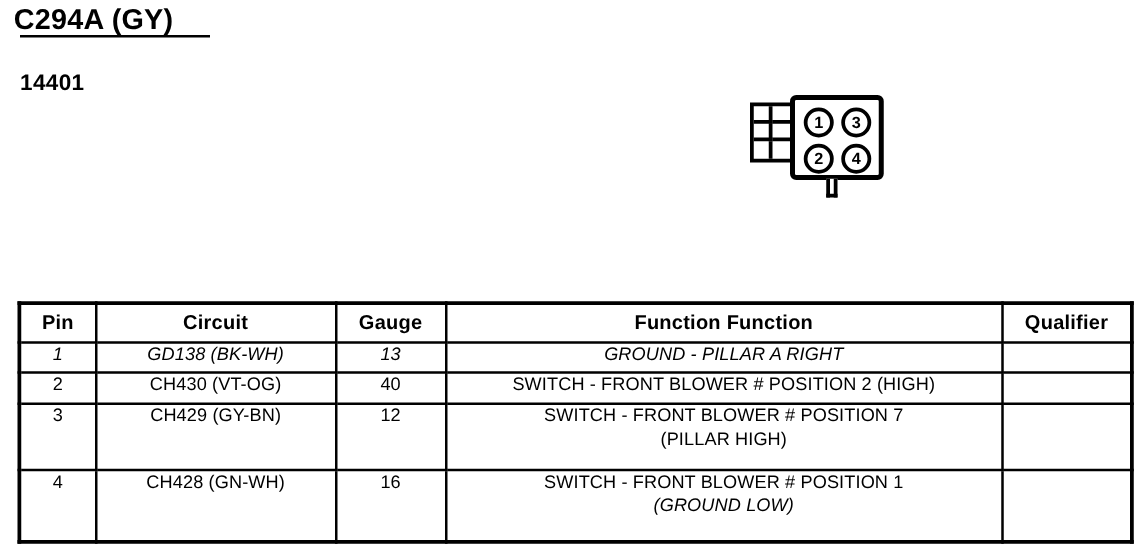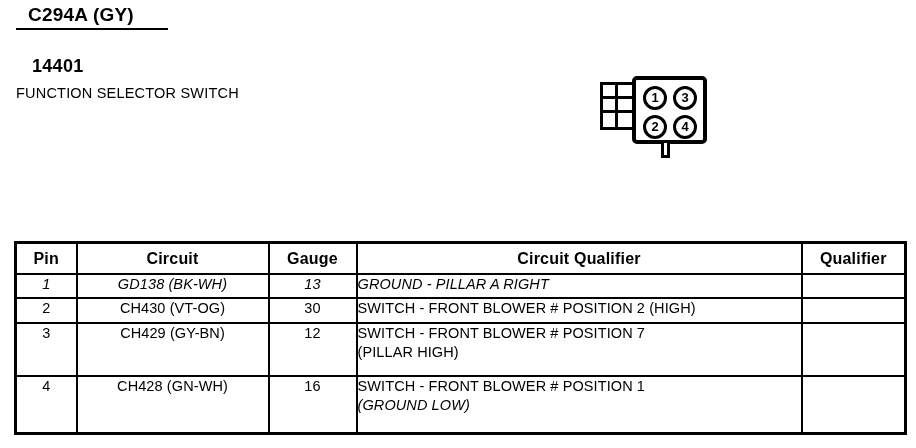--- a/index.html
+++ b/index.html
@@ -13,40 +13,40 @@
     position: relative;
     overflow: hidden;
     font-family: "Liberation Sans", sans-serif;
     color: #000000;
     -webkit-font-smoothing: none;
   }
 
   
   .connector-title {
     position: absolute;
-    left: 28px;
+    left: 11px;
     top: 4px;
-    font-size: 19px;
+    font-size: 23px;
     font-weight: bold;
     letter-spacing: 0.2px;
     line-height: 22px;
     white-space: nowrap;
   }
   .title-underline {
     position: absolute;
     left: 16px;
     top: 28px;
     width: 152px;
     height: 2px;
     background: #000;
   }
 
   .part-number {
     position: absolute;
-    left: 32px;
+    left: 16px;
     top: 56px;
     font-size: 18px;
     font-weight: bold;
     letter-spacing: 0.3px;
     line-height: 20px;
     white-space: nowrap;
   }
   .part-desc {
     position: absolute;
     left: 16px;
@@ -158,41 +158,40 @@
     letter-spacing: 0.1px;
     line-height: 19px;
   }
   .c-pin      { width: 61px; }
   .c-circuit  { width: 192px; }
   .c-gauge    { width: 88px; }
   .c-function { width: 445px; }
   .c-qualifier{ width: 104px; }
 
   .cell-center { text-align: center; }
-  .cell-left   { text-align: left; padding-left: 5px; }
+  .cell-left   { text-align: center; padding-left: 5px; }
   .cell-italic { font-style: italic; }
 
   .row-1 td { height: 22px; }
   .row-2 td { height: 23px; }
   .row-3 td { height: 51px; }
   .row-4 td { height: 55px; }
 
   .fn-line { display: block; white-space: nowrap; }
   .fn-line.italic { font-style: italic; }
 </style>
 </head>
 <body>
 
 <div class="connector-title">C294A (GY)</div>
 <div class="title-underline"></div>
 
 <div class="part-number">14401</div>
 
 <div class="part-desc">
-  <span>FUNCTION SELECTOR SWITCH</span>
 </div>
 
 <div class="connector-drawing">
   <div class="conn-grid">
     <i></i>
     <i></i>
     <i></i>
     <i></i>
     <i></i>
     <i></i>
@@ -212,38 +211,38 @@
       <col class="c-circuit">
       <col class="c-gauge">
     <col class="c-function">
       <col class="c-qualifier">
   </colgroup>
   <thead>
     <tr>
       <th>Pin</th>
       <th>Circuit</th>
       <th>Gauge</th>
-      <th>Circuit Qualifier</th>
+      <th>Function Function</th>
       <th>Qualifier</th>
     </tr>
   </thead>
   <tbody>
     <tr class="row-1">
       <td class="cell-center cell-italic">1</td>
       <td class="cell-center cell-italic">GD138 (BK-WH)</td>
       <td class="cell-center cell-italic">13</td>
       <td class="cell-left">
         <span class="fn-line italic">GROUND - PILLAR A RIGHT</span>
       </td>
       <td class="cell-left"></td>
     </tr>
     <tr class="row-2">
       <td class="cell-center">2</td>
       <td class="cell-center">CH430 (VT-OG)</td>
-      <td class="cell-center">30</td>
+      <td class="cell-center">40</td>
       <td class="cell-left">
         <span class="fn-line">SWITCH - FRONT BLOWER # POSITION 2 (HIGH)</span>
       </td>
       <td class="cell-left"></td>
     </tr>
     <tr class="row-3">
       <td class="cell-center">3</td>
       <td class="cell-center">CH429 (GY-BN)</td>
       <td class="cell-center">12</td>
       <td class="cell-left">

